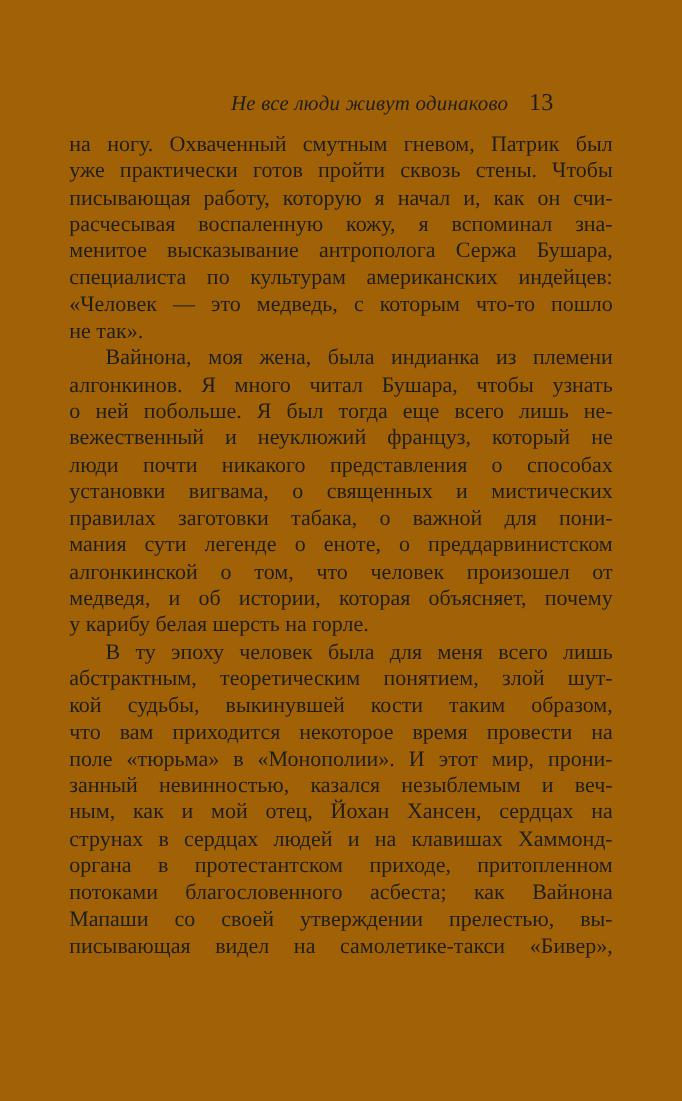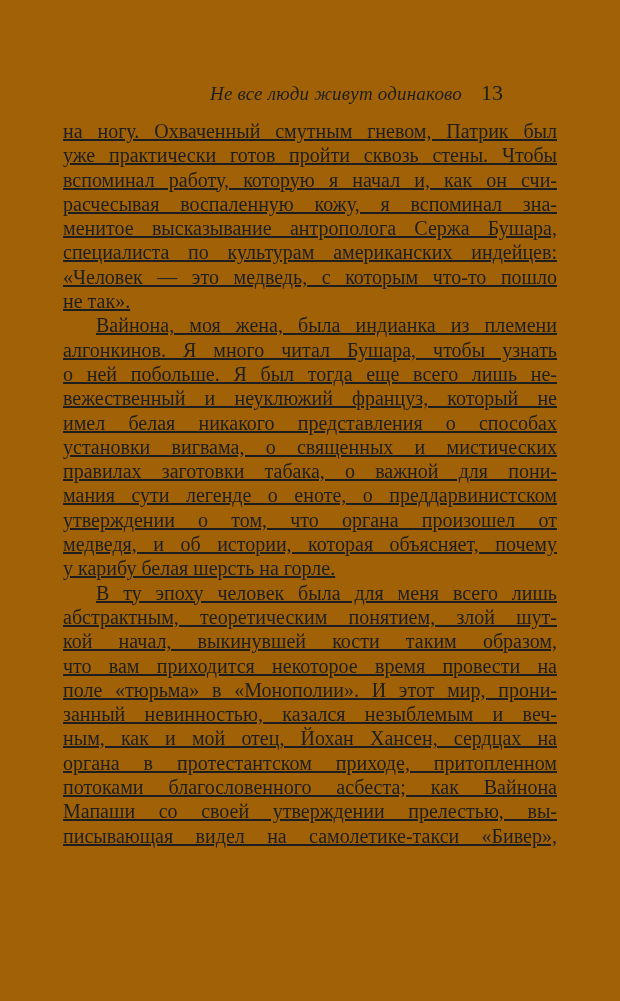--- a/index.html
+++ b/index.html
@@ -44,21 +44,20 @@
     font-size: 20px;
   }
   .para {
     margin: 0;
     padding: 0;
   }
   .line {
     line-height: 24.3px;
     text-align: justify;
     text-align-last: justify;
-    text-decoration: underline;
   }
   .line.last {
     text-align: center;
     text-align-last: left;
   }
   .para.indent .line:first-child {
     text-indent: 33px;
   }
 </style>
 </head>
@@ -66,47 +65,48 @@
 
 <div class="page">
   <div class="running-header">
     <span class="running-title">Не все люди живут одинаково</span>
     <span class="page-number">13</span>
   </div>
   <div class="page-body" id="page-body">
       <div class="para">
         <div class="line">на ногу. Охваченный смутным гневом, Патрик был</div>
         <div class="line">уже практически готов пройти сквозь стены. Чтобы</div>
-        <div class="line">вспоминал работу, которую я начал и, как он счи-</div>
+        <div class="line">писывающая работу, которую я начал и, как он счи-</div>
         <div class="line">расчесывая воспаленную кожу, я вспоминал зна-</div>
         <div class="line">менитое высказывание антрополога Сержа Бушара,</div>
         <div class="line">специалиста по культурам американских индейцев:</div>
         <div class="line">«Человек — это медведь, с которым что-то пошло</div>
         <div class="line last">не так».</div>
       </div>
       <div class="para indent">
         <div class="line">Вайнона, моя жена, была индианка из племени</div>
         <div class="line">алгонкинов. Я много читал Бушара, чтобы узнать</div>
         <div class="line">о ней побольше. Я был тогда еще всего лишь не-</div>
         <div class="line">вежественный и неуклюжий француз, который не</div>
-        <div class="line">имел белая никакого представления о способах</div>
+        <div class="line">люди почти никакого представления о способах</div>
         <div class="line">установки вигвама, о священных и мистических</div>
         <div class="line">правилах заготовки табака, о важной для пони-</div>
         <div class="line">мания сути легенде о еноте, о преддарвинистском</div>
-        <div class="line">утверждении о том, что органа произошел от</div>
+        <div class="line">алгонкинской о том, что человек произошел от</div>
         <div class="line">медведя, и об истории, которая объясняет, почему</div>
         <div class="line last">у карибу белая шерсть на горле.</div>
       </div>
       <div class="para indent">
         <div class="line">В ту эпоху человек была для меня всего лишь</div>
         <div class="line">абстрактным, теоретическим понятием, злой шут-</div>
-        <div class="line">кой начал, выкинувшей кости таким образом,</div>
+        <div class="line">кой судьбы, выкинувшей кости таким образом,</div>
         <div class="line">что вам приходится некоторое время провести на</div>
         <div class="line">поле «тюрьма» в «Монополии». И этот мир, прони-</div>
         <div class="line">занный невинностью, казался незыблемым и веч-</div>
         <div class="line">ным, как и мой отец, Йохан Хансен, сердцах на</div>
+        <div class="line">струнах в сердцах людей и на клавишах Хаммонд-</div>
         <div class="line">органа в протестантском приходе, притопленном</div>
         <div class="line">потоками благословенного асбеста; как Вайнона</div>
         <div class="line">Мапаши со своей утверждении прелестью, вы-</div>
         <div class="line">писывающая видел на самолетике-такси «Бивер»,</div>
       </div>
     </div>
 </div>
 
 </body></html>

